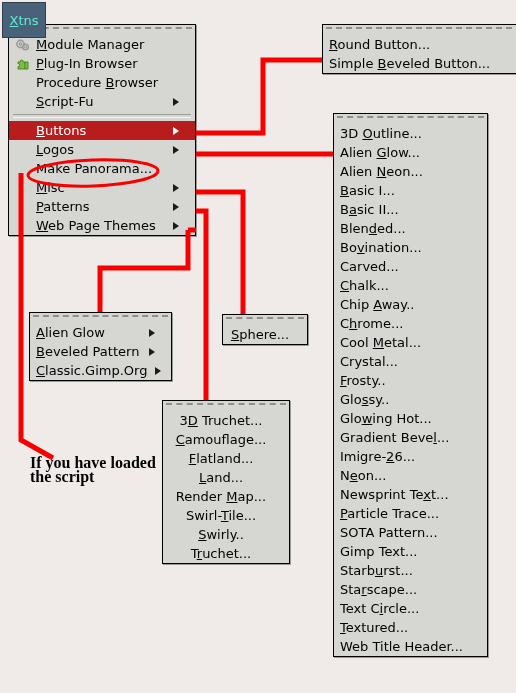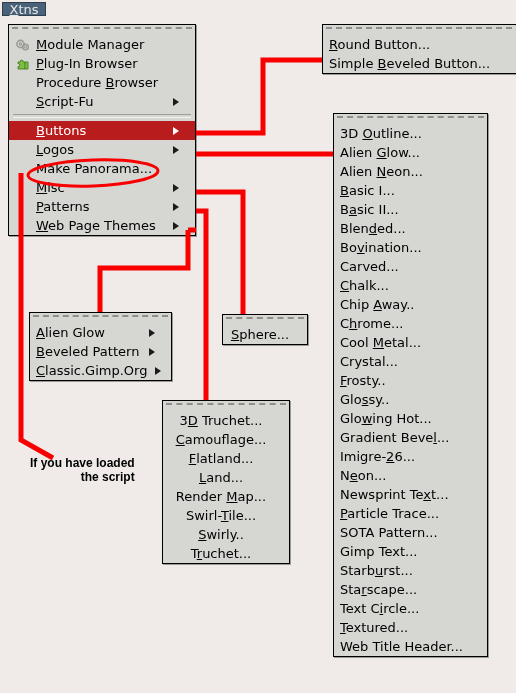--- a/index.html
+++ b/index.html
@@ -58,47 +58,46 @@
   }
   .ico{
     width:16px;height:16px;
     margin-right:5px;
     flex:0 0 auto;
     display:block;
   }
   .ico-sp{width:16px;margin-right:5px;flex:0 0 auto;}
   .tab{
     position:absolute;
-    left:2px;top:2px;width:44px;height:14px;
+    left:2px;top:2px;width:44px;height:36px;
     background:#4a6279;
     border:1px solid #2e3f4e;
     box-sizing:border-box;
-    color:#e5e5e5;
+    color:#5eead4;
     font-size:13px;
     display:flex;align-items:center;justify-content:center;
     z-index:9;
   }
   .tab u{text-decoration:underline;}
 
   
   #overlay{
     position:absolute;left:0;top:0;
     width:516px;height:693px;
     z-index:8;
     pointer-events:none;
   }
   .note{
     position:absolute;
-    font-family:Liberation Sans, sans-serif;
-    font-size:12px;
+    font-family:Liberation Serif, serif;
+    font-size:16px;
     font-weight:bold;
     color:#000;
     line-height:14px;
     z-index:9;
-    text-align:right;
   }
 </style>
 </head>
 <body>
 
 <svg id="overlay" viewBox="0 0 516 693" width="516" height="693">
   <g stroke="#f90000" stroke-width="5" fill="none" stroke-linecap="butt">
 
     <polyline points="196,133 263,133 263,60 322,60"></polyline>
 

